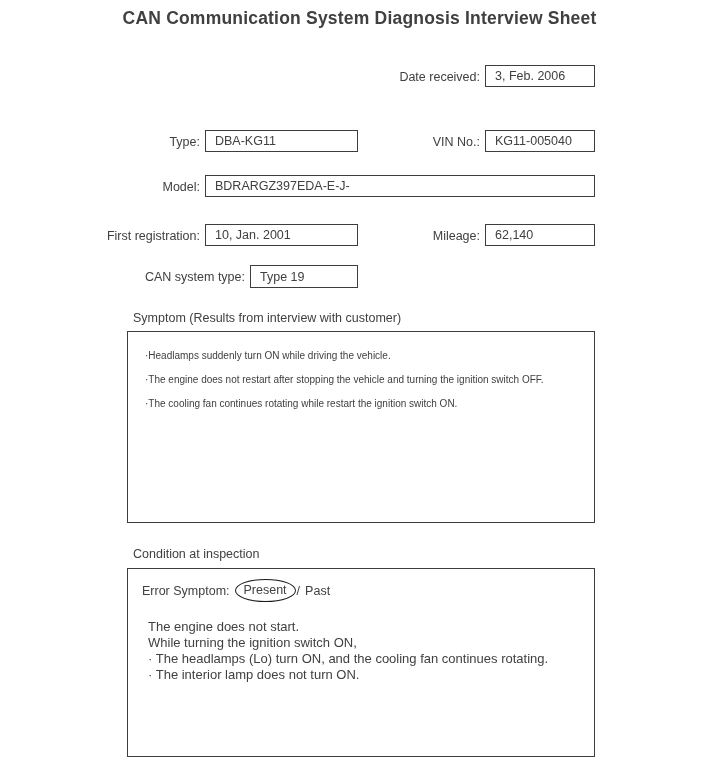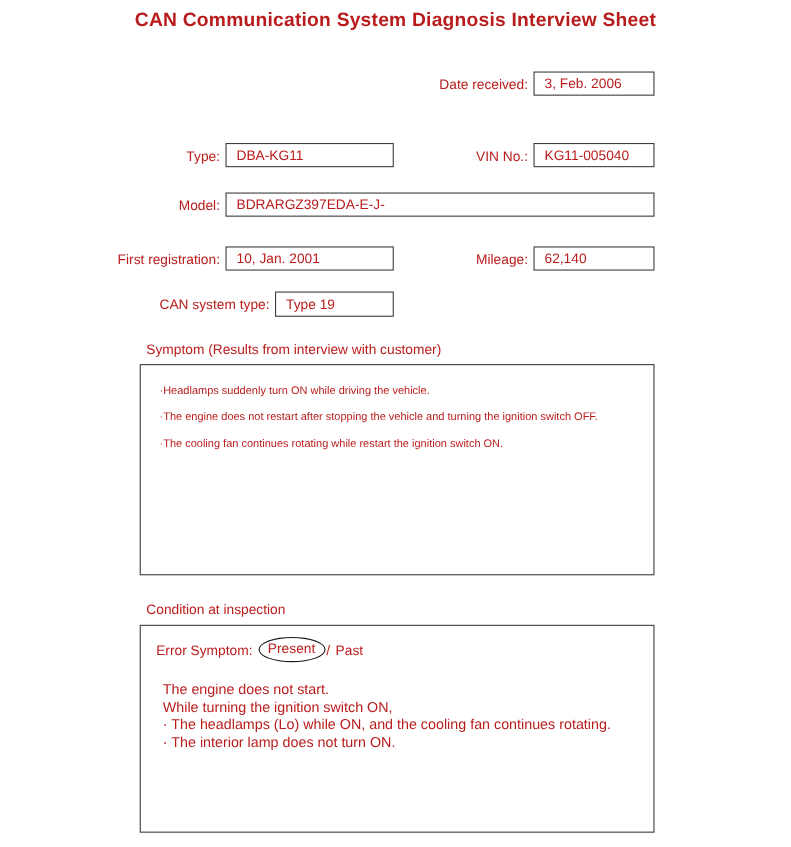--- a/index.html
+++ b/index.html
@@ -1,20 +1,20 @@
 <!DOCTYPE html>
 <html><head>
 <meta charset="utf-8">
 <style>
   html,body { margin:0; padding:0; background:#ffffff; }
   .sheet {
     position: relative;
     width: 719px; height: 770px;
     background: #ffffff;
-    color: #b91c1c;
+    color: #404040;
     font-family: "Liberation Sans", "DejaVu Sans", sans-serif;
     overflow: hidden;
   }
   .title {
     position: absolute; top: 8px; left: 0; width: 100%;
     margin: 0; text-align: center;
     font-size: 17.5px; font-weight: bold; letter-spacing: .2px;
   }
   .flabel {
     position: absolute; font-size: 12.5px; white-space: nowrap;
@@ -97,18 +97,18 @@
       <span class="ellipse">
         <span>Present</span>
       </span>
       <span class="sep">/</span>
       <span class="alt">Past</span>
     </div>
 
     <div class="cond-paragraph">
       <div>The engine does not start.</div>
       <div>While turning the ignition switch ON,</div>
-      <div>· The headlamps (Lo) while ON, and the cooling fan continues rotating.</div>
+      <div>· The headlamps (Lo) turn ON, and the cooling fan continues rotating.</div>
       <div>· The interior lamp does not turn ON.</div>
     </div>
   </div>
 
 </div>
 
 </body></html>

